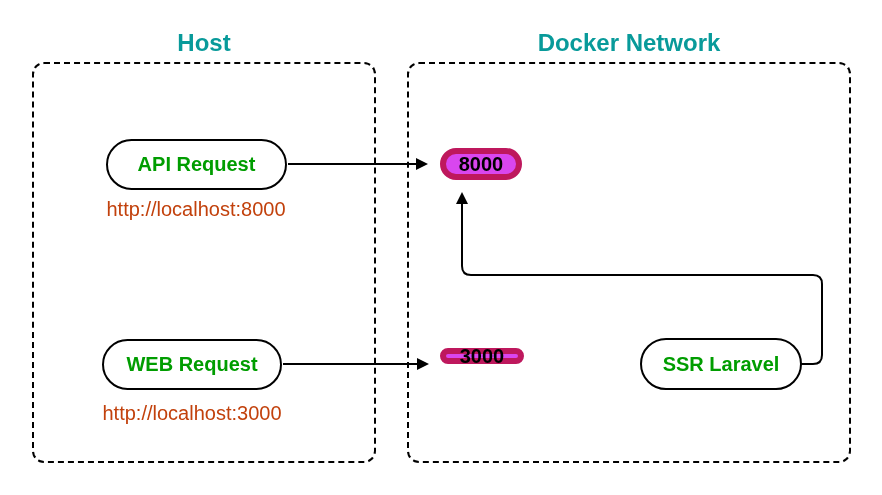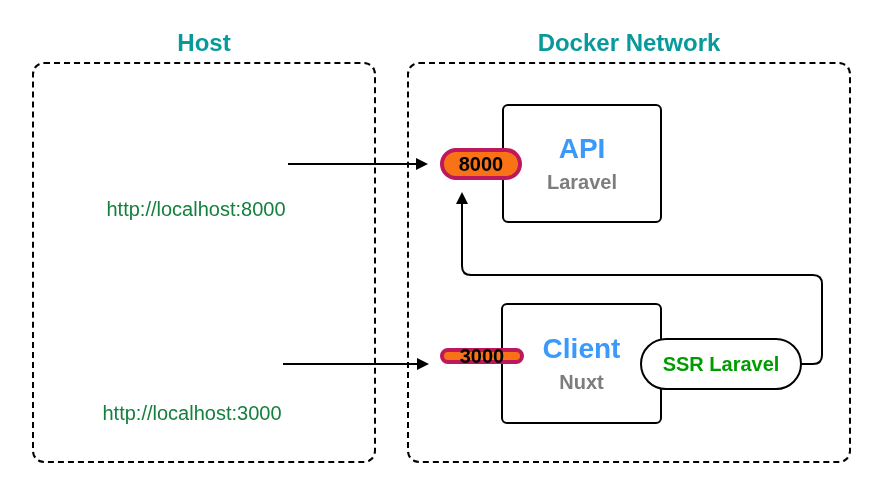--- a/index.html
+++ b/index.html
@@ -50,21 +50,21 @@
     box-sizing: border-box;
   }
   .api-request-pill { left: 106px; top: 139px; width: 181px; height: 51px; }
   .web-request-pill { left: 102px; top: 339px; width: 180px; height: 51px; }
   .ssr-request-pill { left: 640px; top: 338px; width: 162px; height: 52px; }
 
   
   .url-label {
     position: absolute;
     font-size: 20px;
-    color: #15803d;
+    color: #c2410c;
     text-align: center;
     z-index: 1;
   }
   .url-localhost-8000 { left: 86px;  top: 198px; width: 220px; }
   .url-localhost-3000 { left: 82px;  top: 402px; width: 220px; }
   .url-api-8000       { left: 546px; top: 242px; width: 200px; }
 
   
   .service-box {
     position: absolute;
@@ -80,22 +80,22 @@
     box-sizing: border-box;
   }
   .api-box    { left: 502px; top: 104px; width: 160px; height: 119px; }
   .client-box { left: 501px; top: 303px; width: 161px; height: 121px; }
   .service-title    { font-size: 28px; font-weight: bold; color: #3b99fc; line-height: 1; }
   .service-subtitle { font-size: 20px; font-weight: bold; color: #7d7d7d; line-height: 1; }
 
   
   .port-badge {
     position: absolute;
-    background: #f97316;
-    border: 4px solid #be185d;
+    background: #d946ef;
+    border: 6px solid #be185d;
     border-radius: 16px;
     display: flex;
     align-items: center;
     justify-content: center;
     font-size: 20px;
     font-weight: bold;
     color: #000000;
     z-index: 3;
     box-sizing: border-box;
   }
@@ -129,33 +129,31 @@
       </marker>
     </defs>
 
     <path d="M288 164 L426 164" fill="none" stroke="#000000" stroke-width="2" marker-end="url(#arrowhead)"></path>
 
     <path d="M283 364 L427 364" fill="none" stroke="#000000" stroke-width="2" marker-end="url(#arrowhead)"></path>
 
     <path d="M800 364 L813 364 Q822 364 822 355 L822 284 Q822 275 813 275 L471 275 Q462 275 462 266 L462 194" fill="none" stroke="#000000" stroke-width="2" stroke-linejoin="round" marker-end="url(#arrowhead)"></path>
   </svg>
 
+  <div class="pill api-request-pill">
+    <span>API Request</span>
+  </div>
   <div class="url-label url-localhost-8000">http://localhost:8000</div>
 
+  <div class="pill web-request-pill">
+    <span>WEB Request</span>
+  </div>
   <div class="url-label url-localhost-3000">http://localhost:3000</div>
 
-  <div class="service-box api-box">
-    <div class="service-title">API</div>
-    <div class="service-subtitle">Laravel</div>
-  </div>
   <div class="port-badge port-badge-8000">8000</div>
 
-  <div class="service-box client-box">
-    <div class="service-title">Client</div>
-    <div class="service-subtitle">Nuxt</div>
-  </div>
   <div class="port-badge port-badge-3000">3000</div>
 
   <div class="pill ssr-request-pill">
     <span>SSR Laravel</span>
   </div>
 
 </div>
 
 </body></html>

